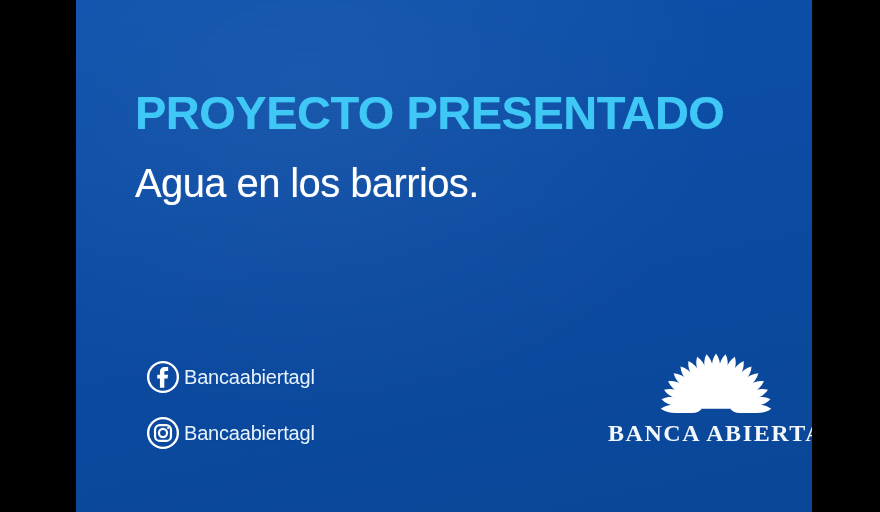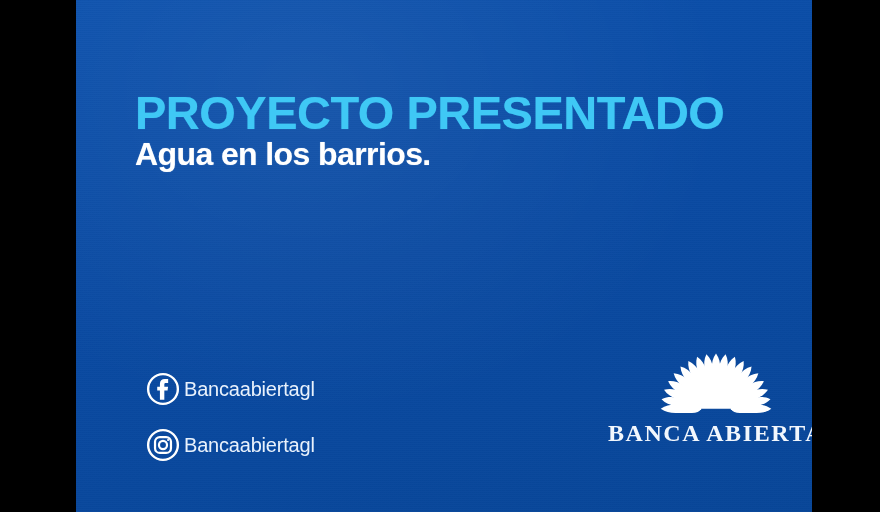--- a/index.html
+++ b/index.html
@@ -69,35 +69,35 @@
     font-size: 47px;
     font-weight: 700;
     letter-spacing: -0.5px;
     line-height: 1.05;
     color: #3fc8f5;
     text-transform: uppercase;
     white-space: nowrap;
     text-shadow: 0 0 1px rgba(63,200,245,0.5);
   }
   #title-sub {
-    margin-top: 1px;
-    font-size: 32px;
-    font-weight: 700;
+    margin-top: 25px;
+    font-size: 40px;
+    font-weight: 400;
     letter-spacing: -0.6px;
     line-height: 1.05;
     color: #ffffff;
     white-space: nowrap;
     text-shadow: 0 0 1px rgba(255,255,255,0.45);
   }
 
   
   #social-block {
     position: absolute;
     left: 70px;
-    top: 368px;
+    top: 356px;
     z-index: 2;
   }
   .social-row {
     display: flex;
     align-items: center;
     height: 42px;
     margin-bottom: 14px;
   }
   .social-icon {
     width: 34px;

